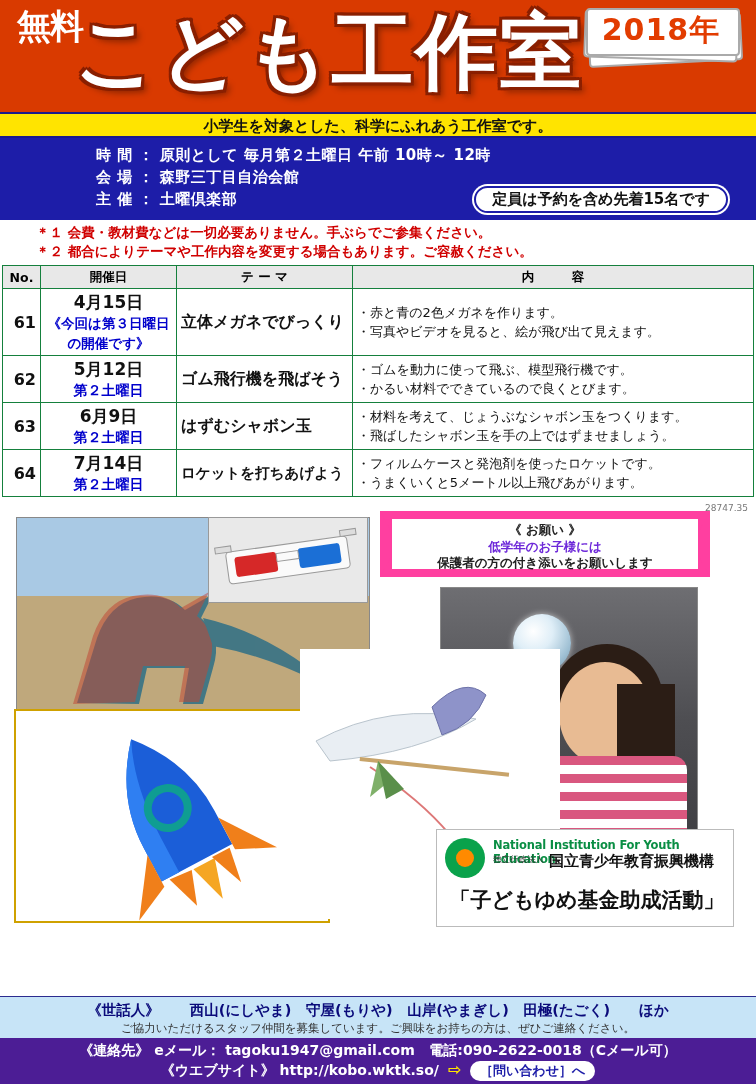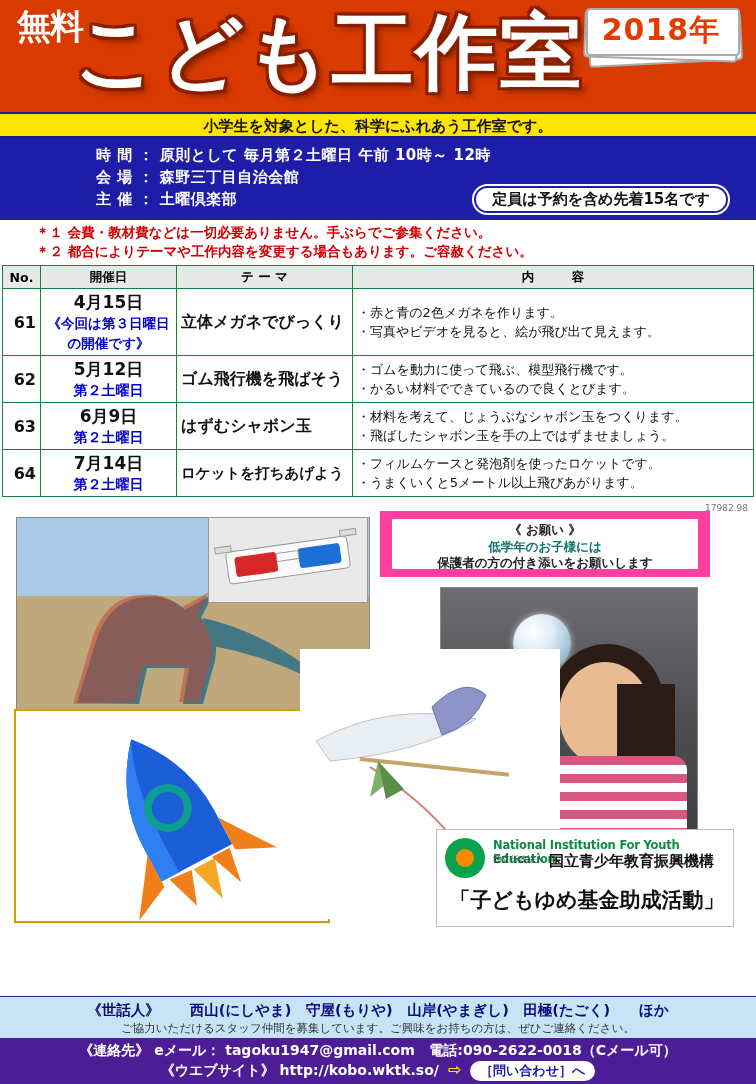--- a/index.html
+++ b/index.html
@@ -187,21 +187,21 @@
   .pink-banner .ribbon{
     position:absolute;left:0;top:0;width:330px;height:66px;
     background:#ff3fa0;
   }
   .pink-banner .inner{
     position:absolute;left:10px;top:6px;width:310px;height:54px;
     background:#fff;border:2px solid #ff3fa0;box-sizing:border-box;
     text-align:center;color:#c2006a;
   }
   .pb-l1{font-size:12.5px;font-weight:bold;line-height:18px;margin-top:2px;color:#222;}
-  .pb-l2{font-size:12.5px;font-weight:bold;line-height:16px;color:#0f766e;}
+  .pb-l2{font-size:12.5px;font-weight:bold;line-height:16px;color:#6d28d9;}
   .pb-l3{font-size:12.5px;font-weight:bold;line-height:16px;color:#222;}
 
   
   .ph-girl{
     position:absolute;left:440px;top:88px;width:256px;height:292px;
     border:1px solid #888;
     background:linear-gradient(#6e6e72 0%,#4e4e52 45%,#3a3a3e 100%);
     overflow:hidden;
   }
   .girl-bubble{
@@ -406,21 +406,21 @@
         <td class="desc">
           <div class="desc-line">・フィルムケースと発泡剤を使ったロケットです。</div>
           <div class="desc-line">・うまくいくと5メートル以上飛びあがります。</div>
         </td>
       </tr>
     </tbody>
   </table>
 
   <div class="photos">
 
-    <div class="watermark">17982.98</div>
+    <div class="watermark">28747.35</div>
 
     <div class="ph-dino">
       <svg class="dino-shape" viewBox="0 0 352 200" preserveAspectRatio="none">
         <rect x="0" y="0" width="352" height="78" fill="#a9c9e4"></rect>
         <rect x="0" y="78" width="352" height="122" fill="#bfa87c"></rect>
         <g opacity="0.85">
           <path d="M60 185 L80 120 Q92 86 120 80 Q150 74 168 92 L196 76 L184 100 Q206 118 196 150 L186 186 L166 186 L172 150 L130 150 L122 186 Z" fill="#2e6f86"></path>
           <path d="M56 186 L76 118 Q88 84 116 78 Q146 72 164 90 L192 74 L180 98 Q202 116 192 148 L182 184 L162 184 L168 148 L126 148 L118 184 Z" fill="#c0392b" opacity="0.55"></path>
           <path d="M186 100 Q240 112 292 150 L300 164 Q250 138 196 128 Z" fill="#2e6f86"></path>
         </g>

